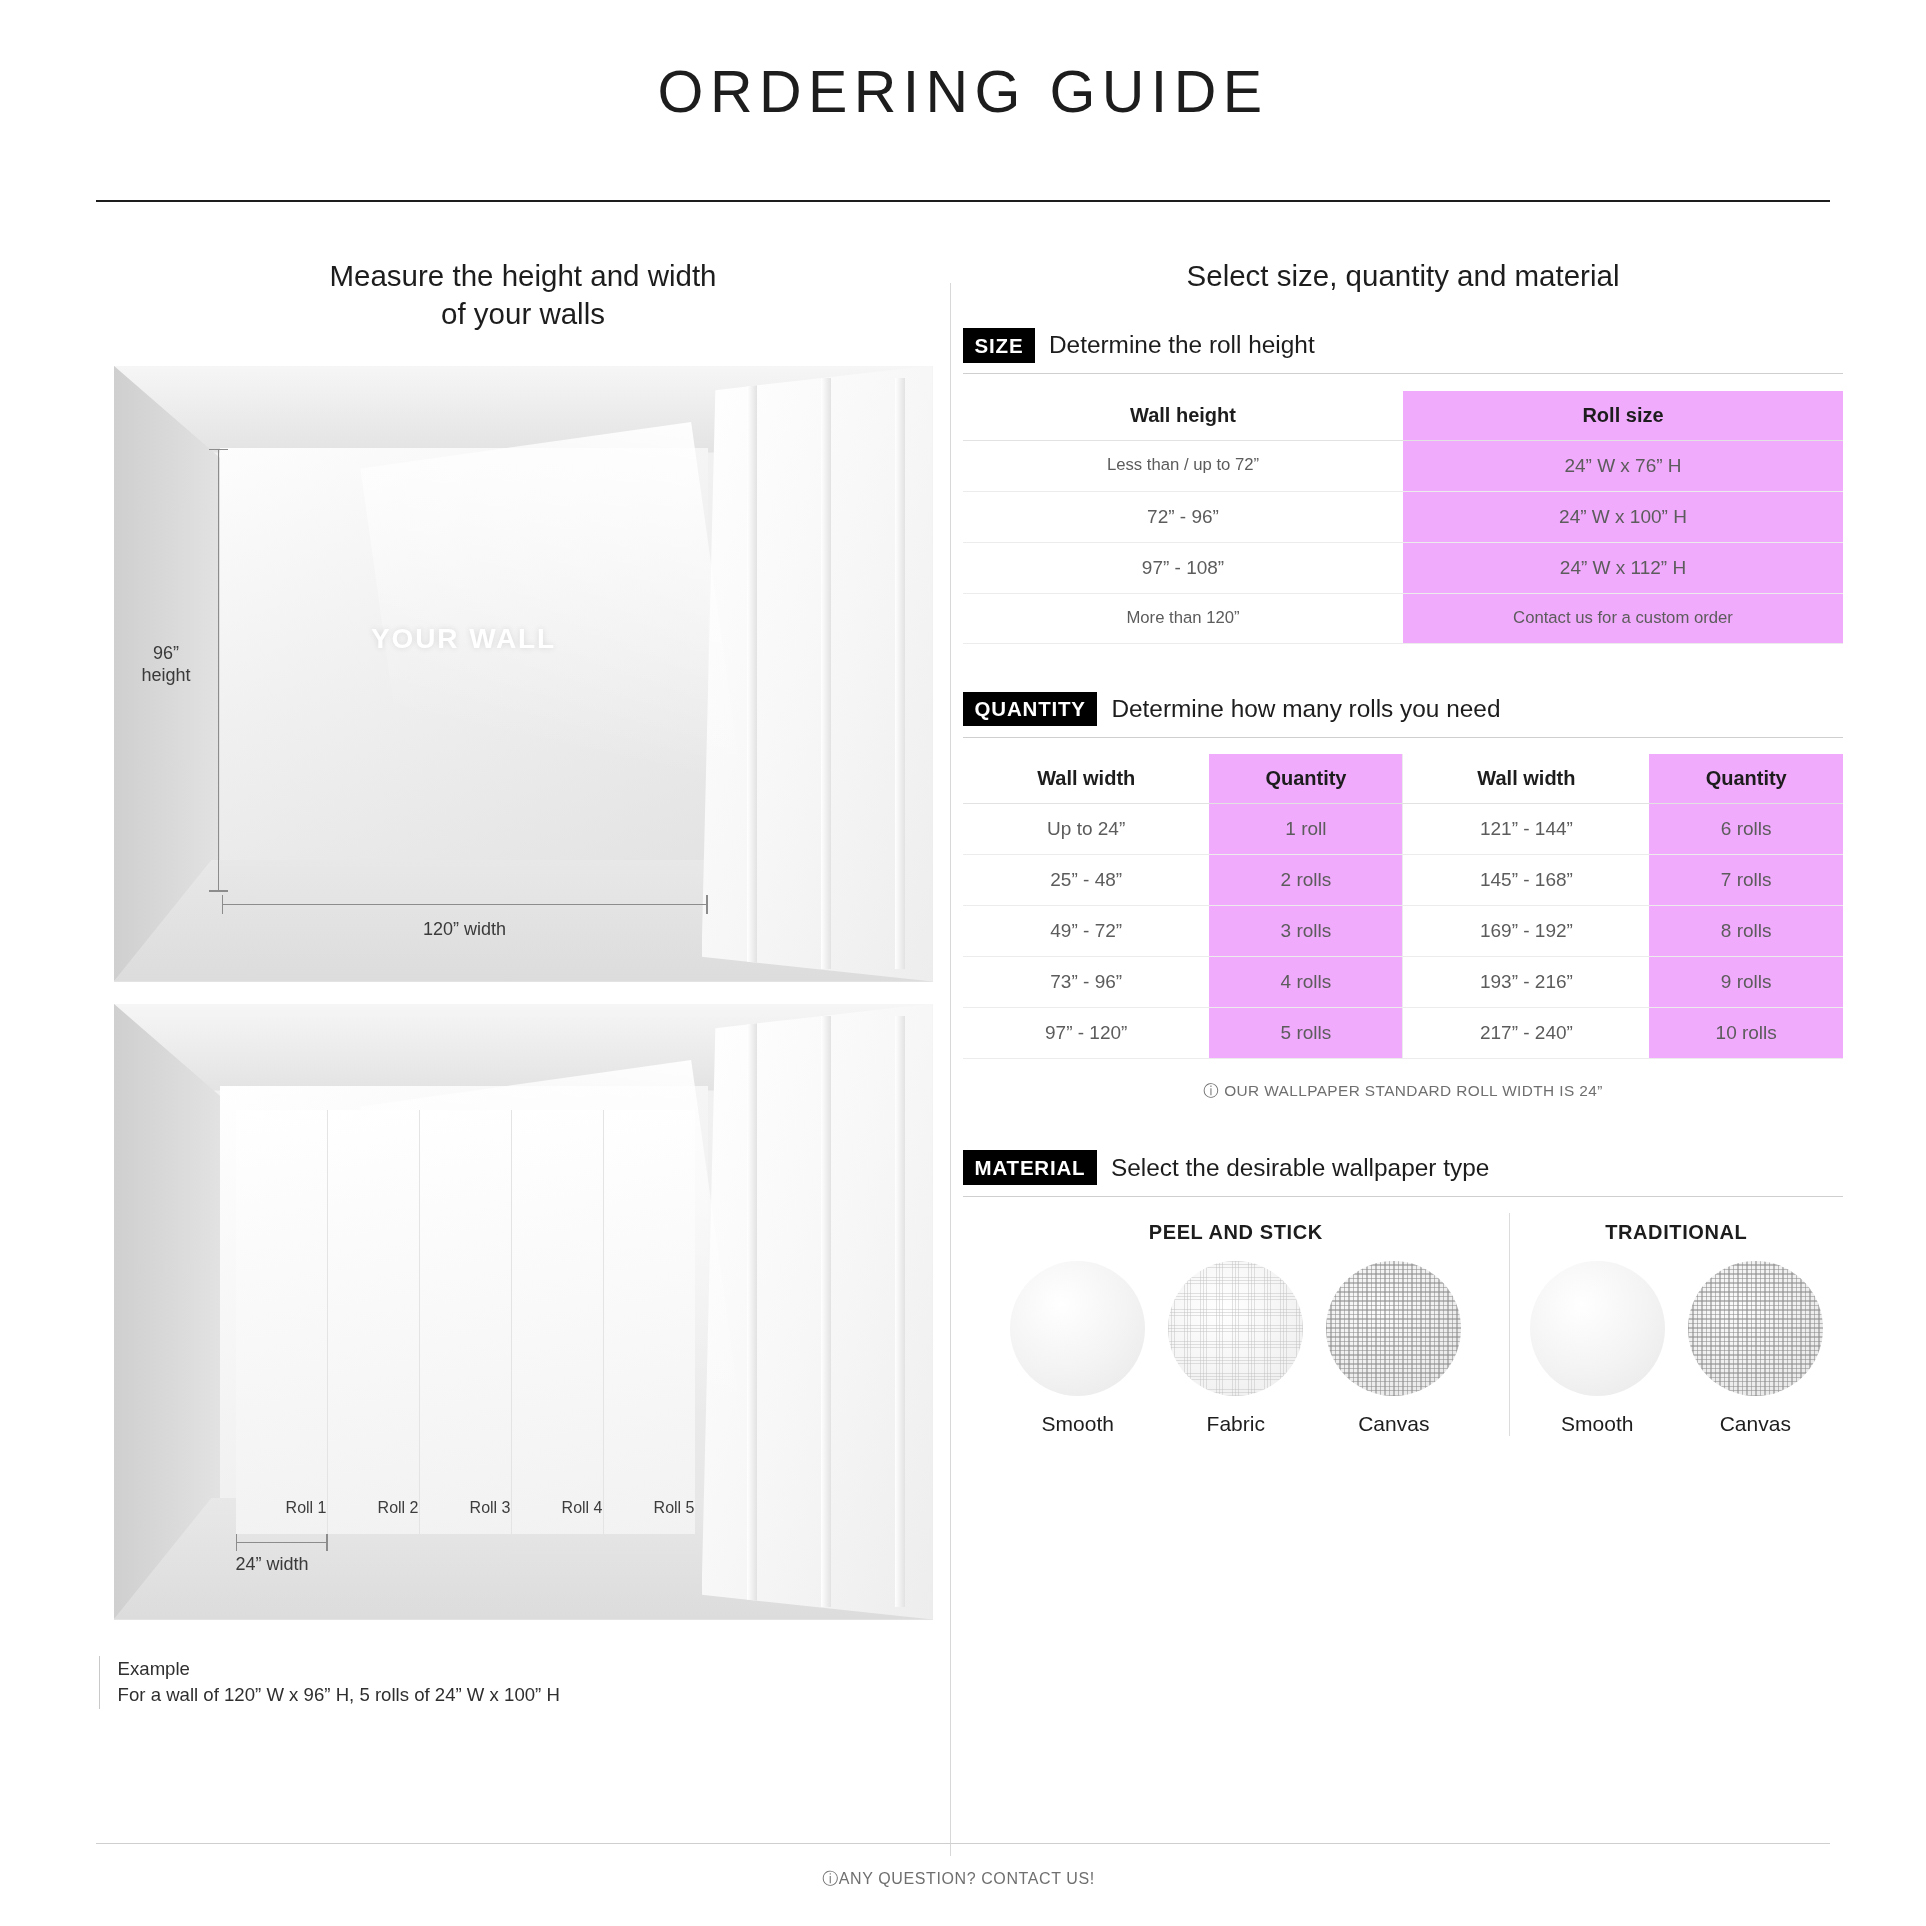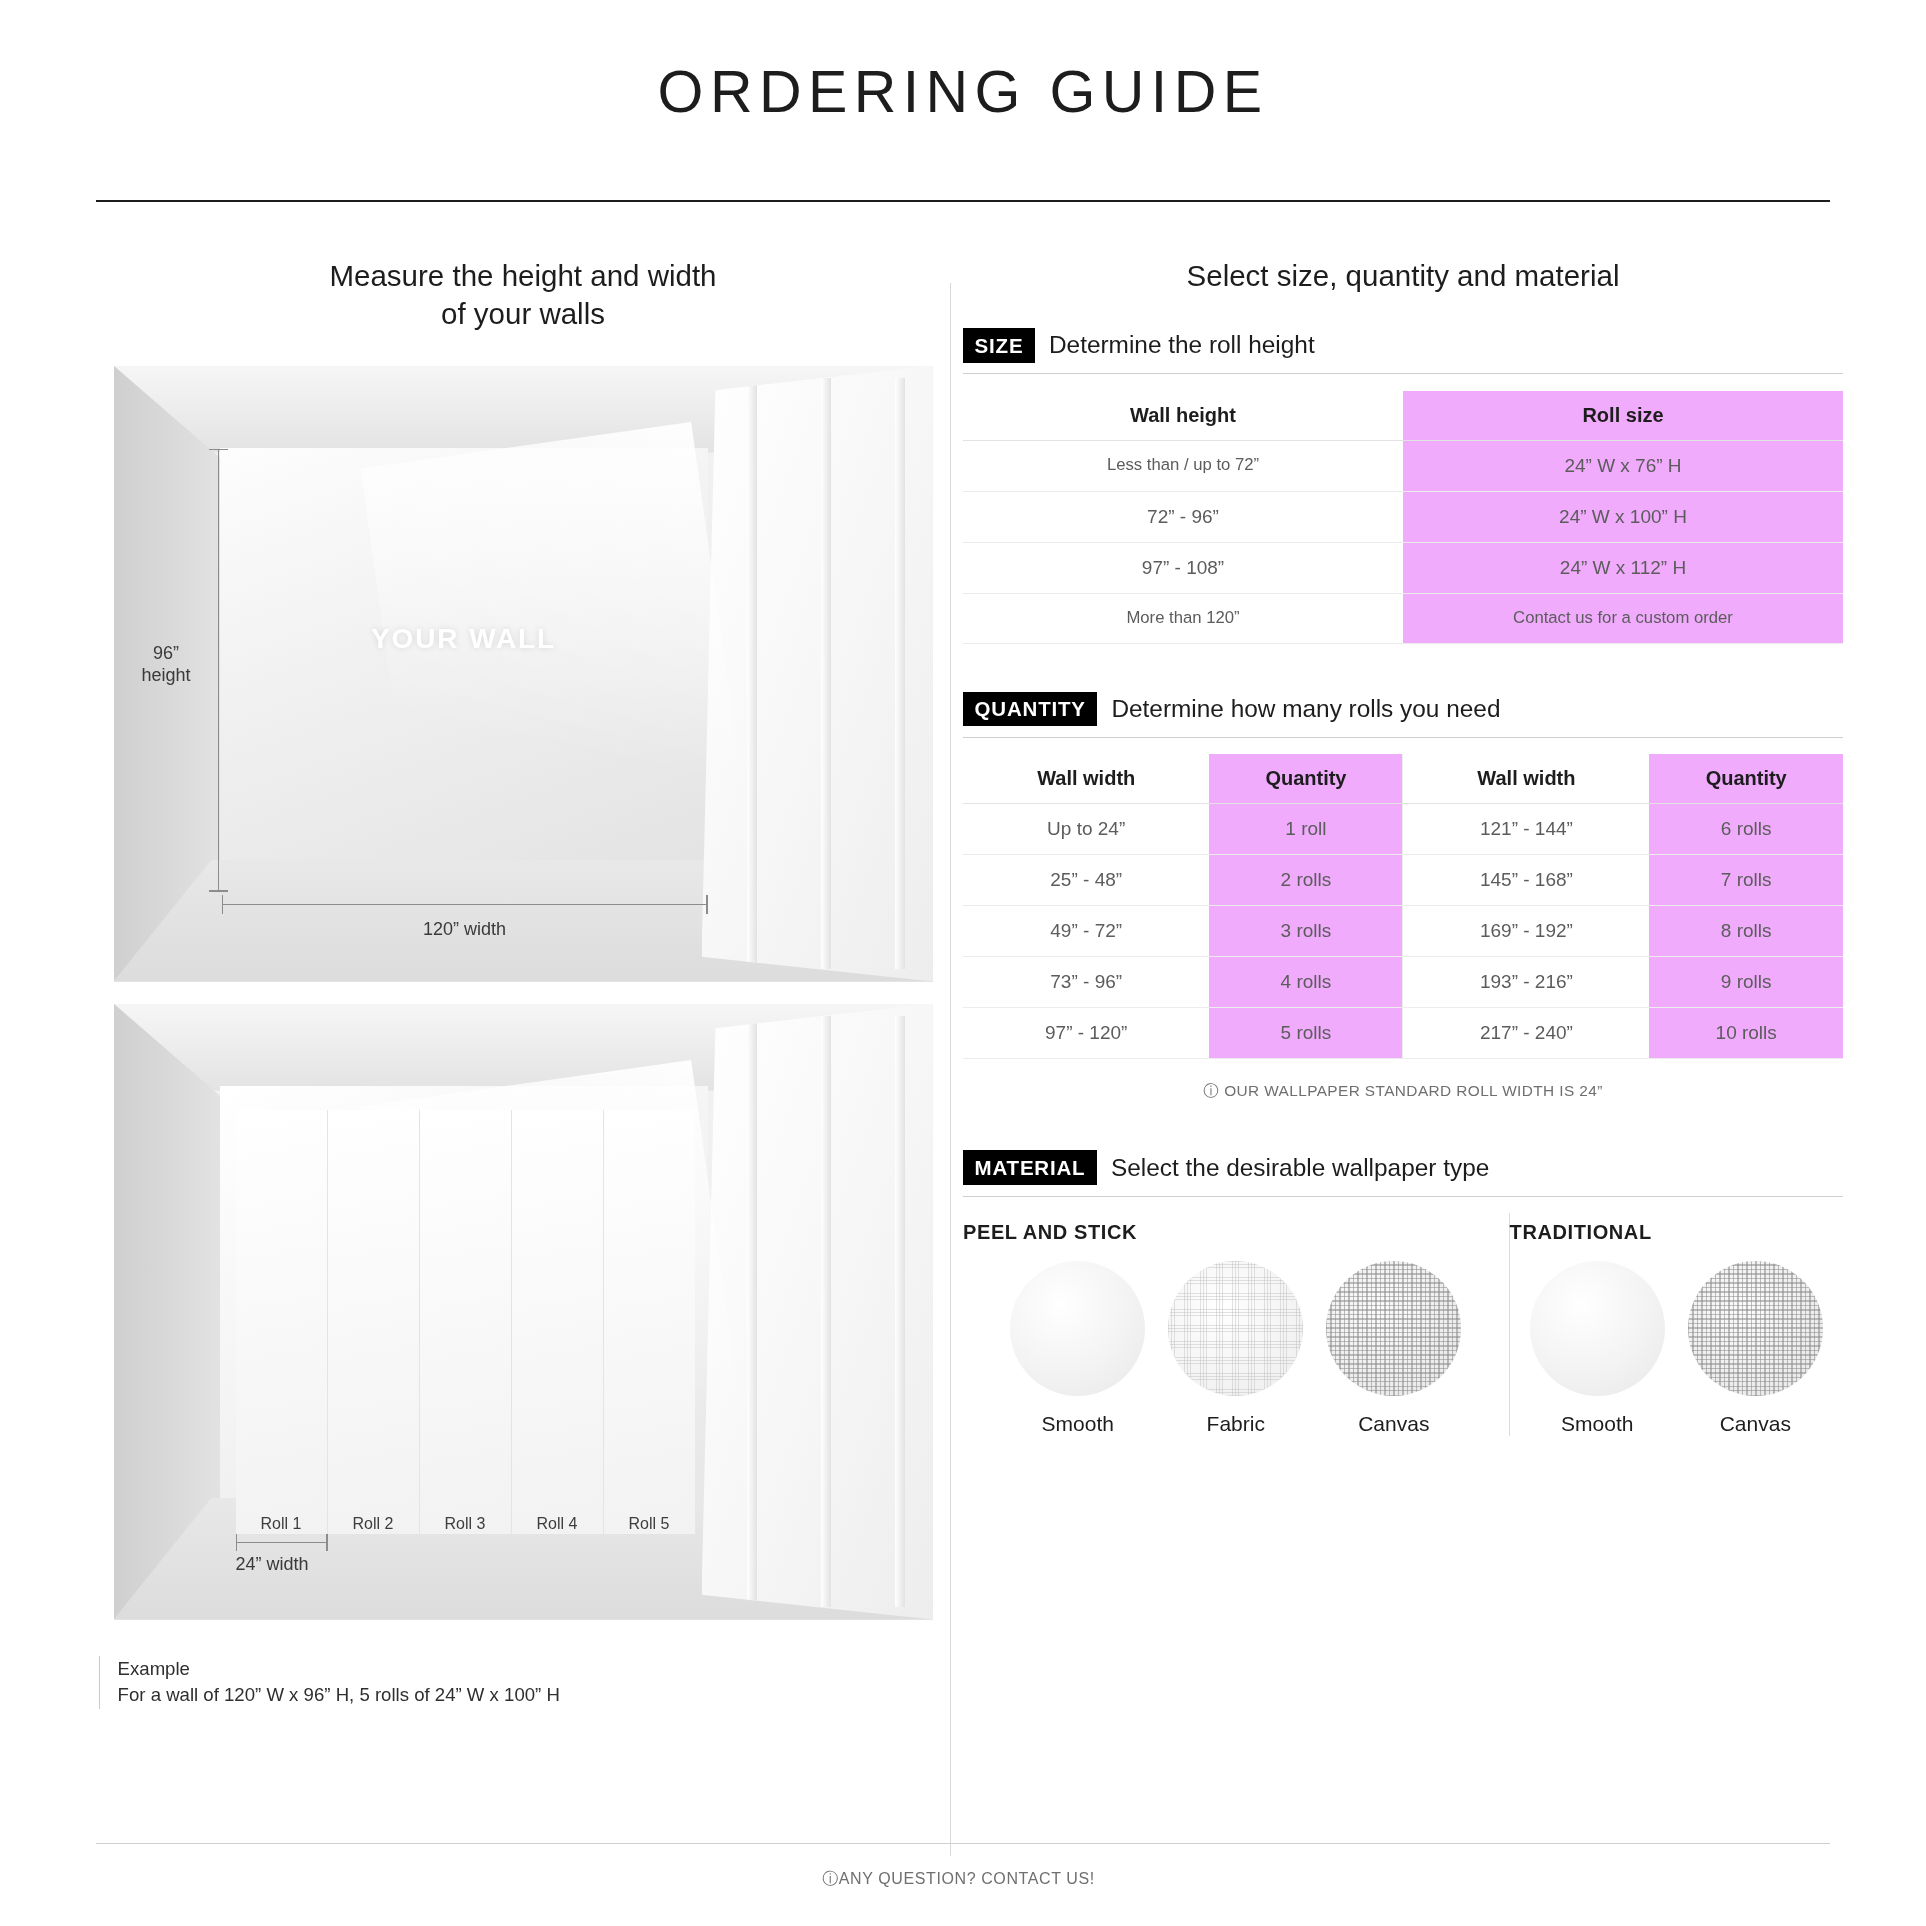--- a/index.html
+++ b/index.html
@@ -151,22 +151,22 @@
     display: flex;
   }
   .roll-strip {
     flex: 1;
     background: linear-gradient(170deg,#ffffff,#f2f2f2);
     border-right: 1.3px solid #e4e4e4;
     position: relative;
   }
   .roll-strip:last-child { border-right: none; }
   .roll-label {
-    position: absolute; bottom: 1px; left: 0; width: 100%;
-    text-align: center; font-size: 16px; color: #3d3d3d;
+    position: absolute; bottom: 17px; left: 0; width: 100%;
+    text-align: right; font-size: 16px; color: #3d3d3d;
   }
   .roll-width-line {
     position: absolute; left: 122px; top: 538px; width: 92px; height: 1.3px; background: #8c8c8c;
   }
   .roll-width-line::before, .roll-width-line::after {
     content:""; position: absolute; top: -7.7px; width: 1.3px; height: 16.7px; background:#8c8c8c;
   }
   .roll-width-line::before { left: 0; }
   .roll-width-line::after { right: 0; }
   .roll-width-label {
@@ -226,21 +226,21 @@
   .note .info-mark { display: inline-block; margin-right: 5.1px; }
 
   
   .materials {
     display: flex; margin-top: 16.7px;
   }
   .mat-group { position: relative; }
   .mat-group.peel { width: 62%; }
   .mat-group.trad { width: 38%; border-left: 0.6px solid #dcdcdc; }
   .mat-title {
-    text-align: left; font-size: 20px; font-weight: 700;
+    text-align: center; font-size: 20px; font-weight: 700;
     color: #1d1d1d; letter-spacing: 0.6px; padding: 7.7px 0 16.7px 0;
   }
   .swatches { display: flex; justify-content: center; gap: 23px; }
   .swatch-cell { text-align: center; }
   .swatch {
     width: 135px; height: 135px; border-radius: 50%;
     margin: 0 auto 16.7px auto;
   }
   .sw-smooth {
     background: radial-gradient(circle at 38% 32%, #ffffff 0%, #f3f3f3 55%, #e7e7e7 100%);

